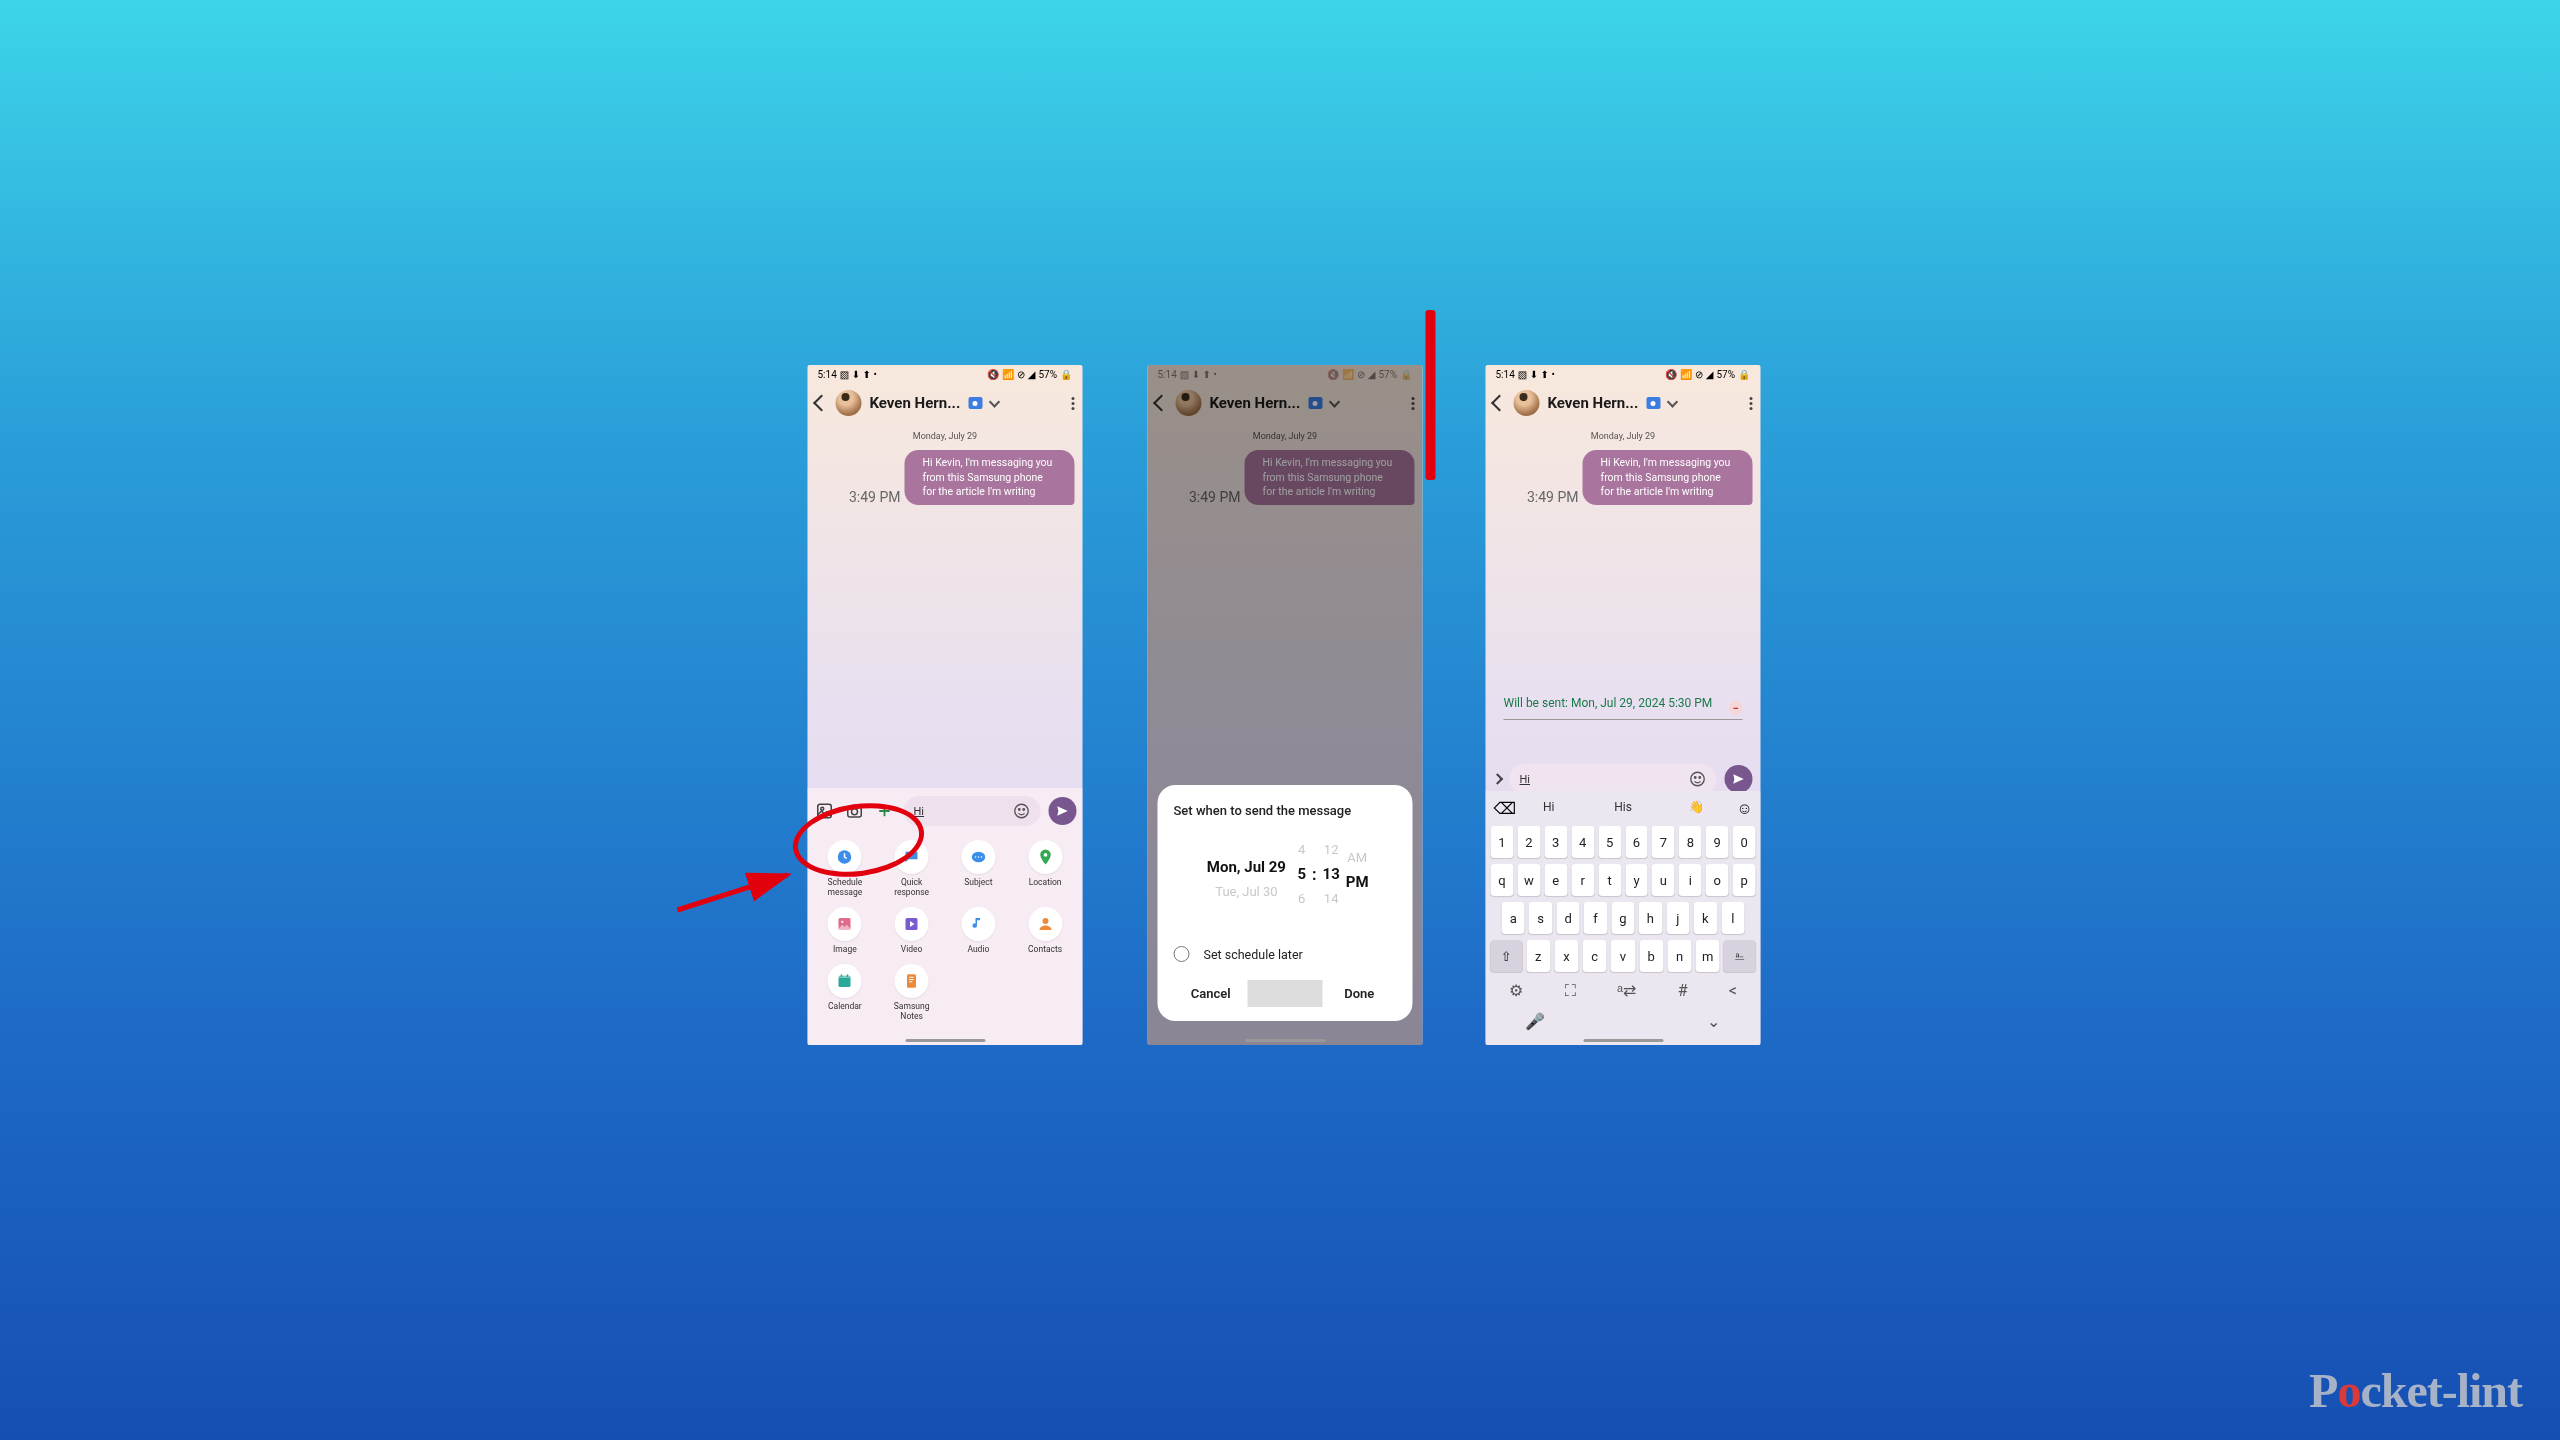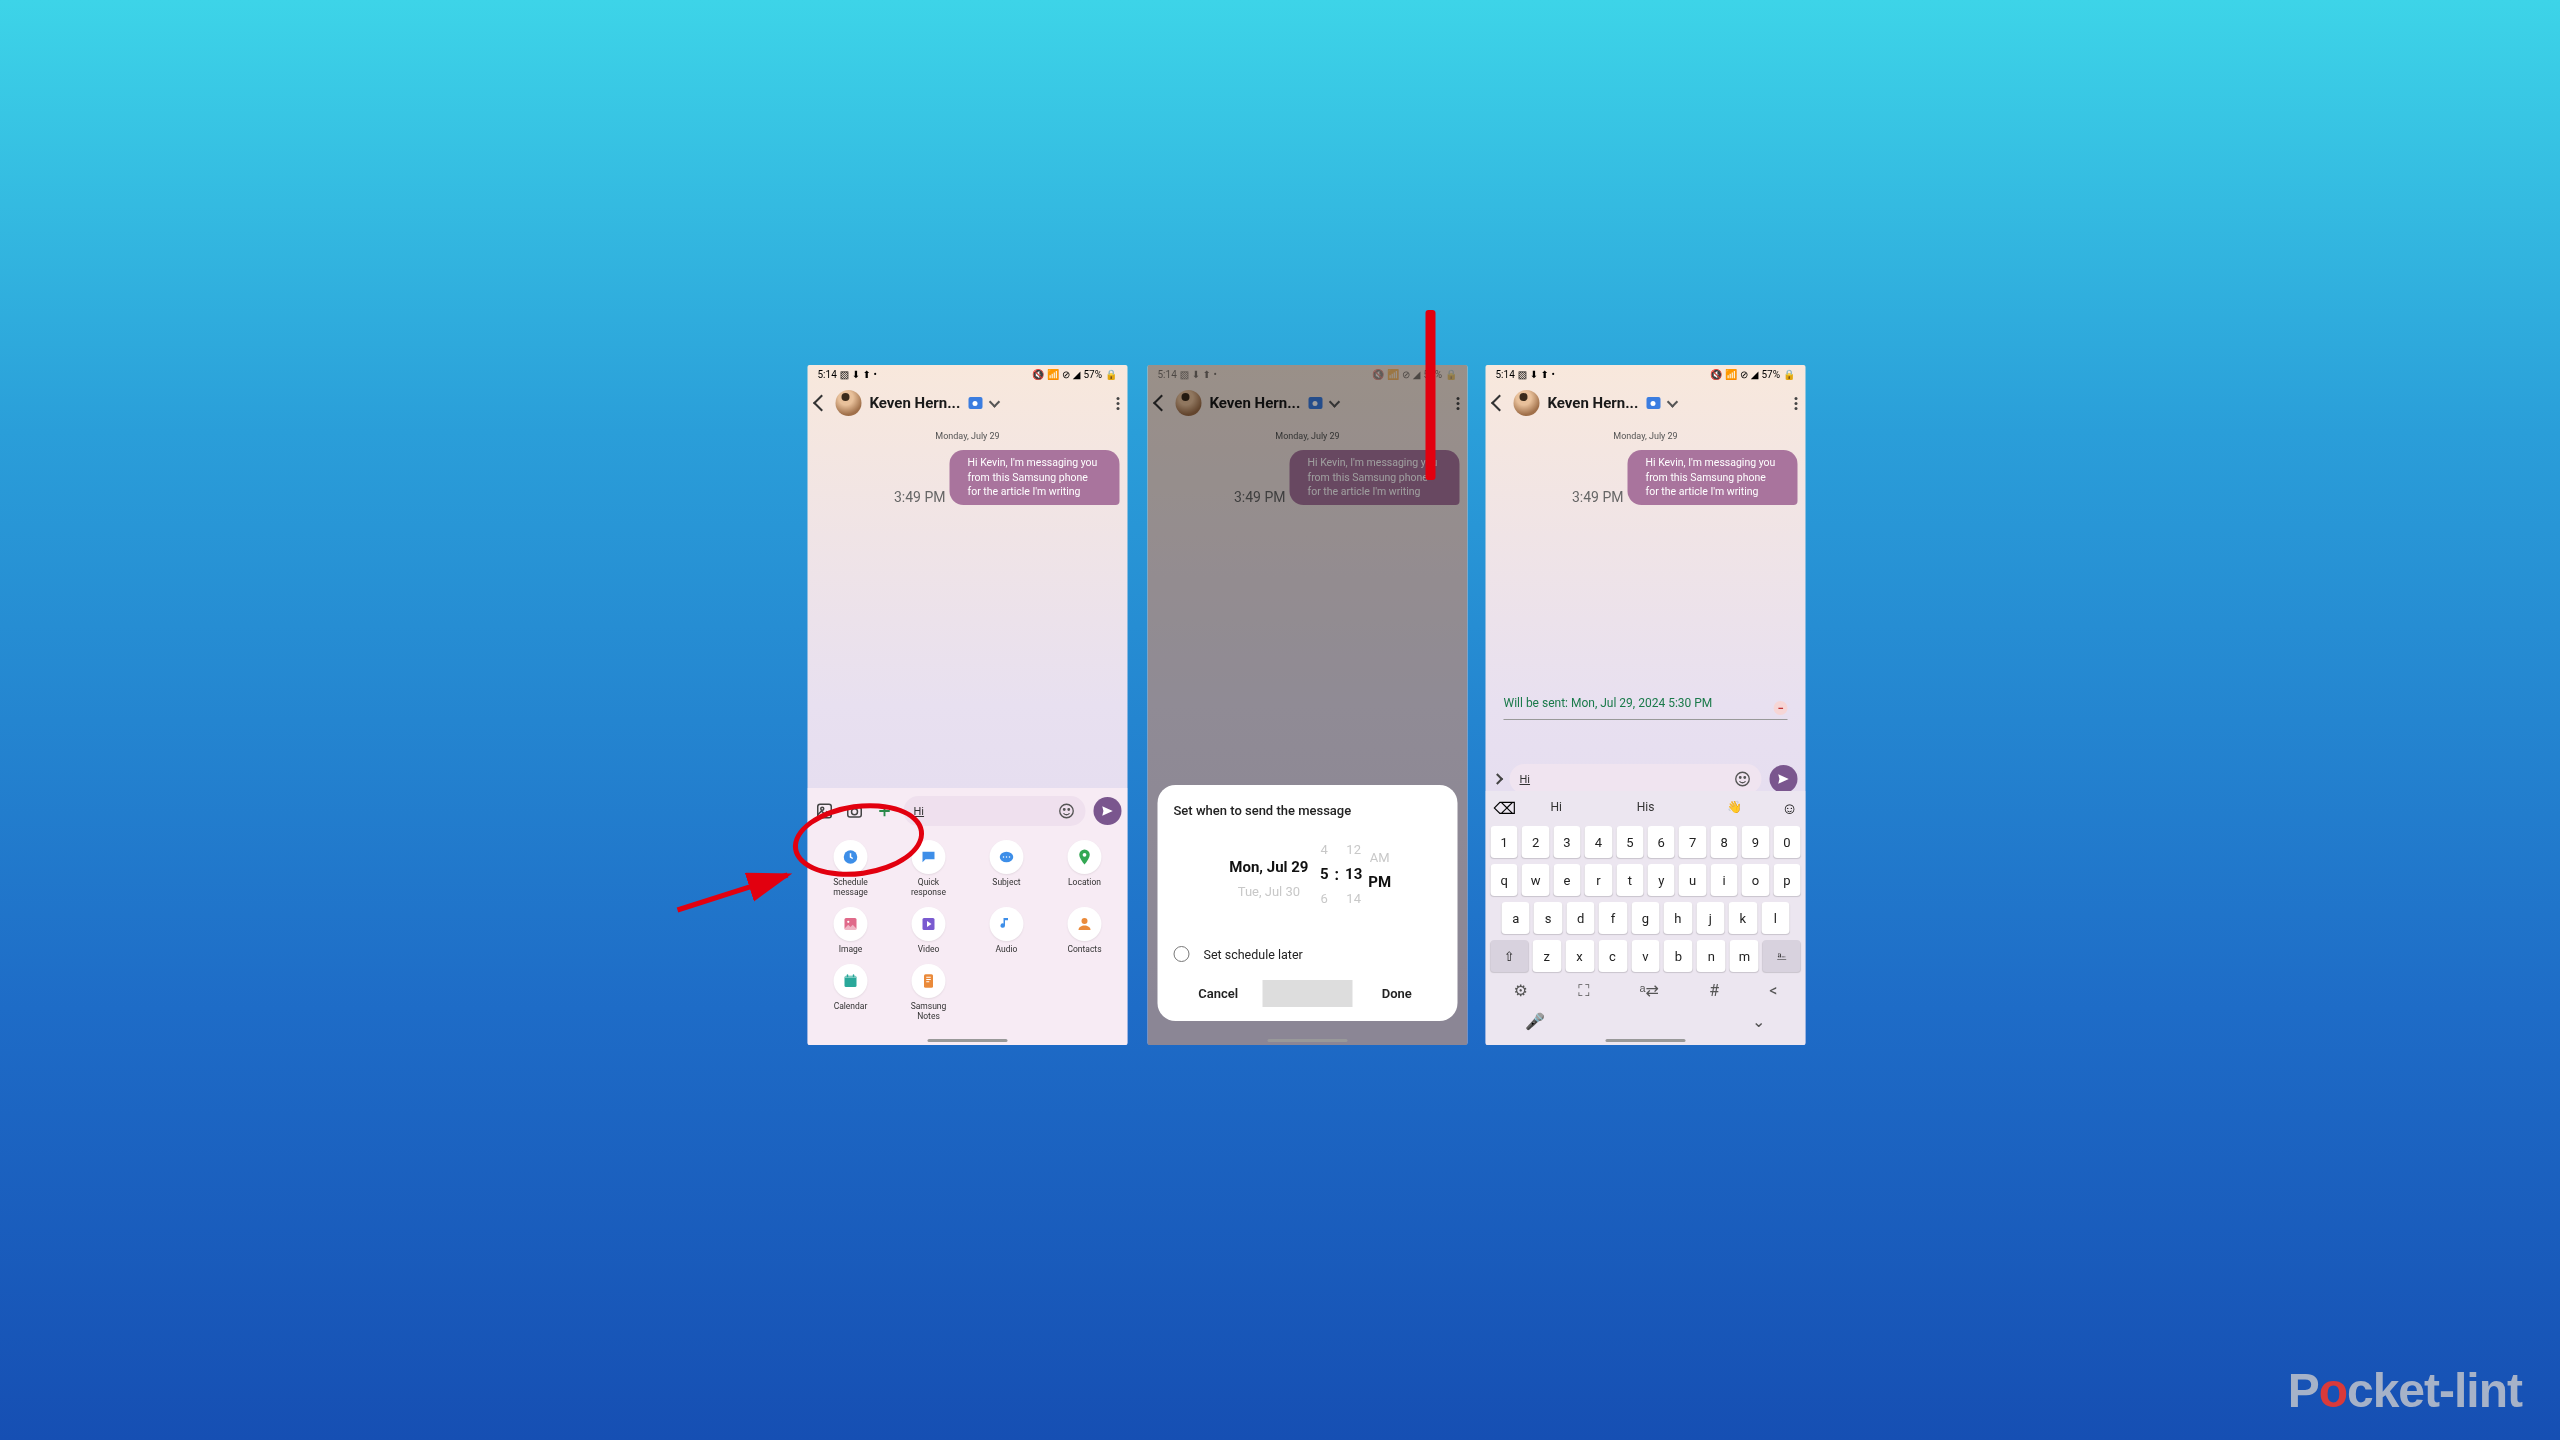--- a/index.html
+++ b/index.html
@@ -13,21 +13,21 @@
   }
   .stage {
     position: absolute;
     left: 50%; top: 50%;
     transform: translate(-50%, -50%);
     width: 1465px;
     height: 820px;
   }
   .phone {
     position: absolute;
-    width: 320px;
+    width: 275px;
     height: 680px;
     background: linear-gradient(180deg, #f8e8dc 0%, #e8e0f0 50%, #e0d8f0 100%);
     border-radius: 2px;
     overflow: hidden;
     top: 55px;
   }
   .phone1 { left: 260px; }
   .phone2 { left: 600px; }
   .phone3 { left: 938px; }
 
@@ -354,21 +354,21 @@
   }
 
   
   .watermark {
     position: absolute;
     right: 38px; bottom: 22px;
     font-size: 48px;
     font-weight: 700;
     color: #a6b2c8;
     letter-spacing: -1px;
-    font-family: Liberation Sans, sans-serif;
+    font-family: Liberation Serif, serif;
     text-align: right;
   }
   .watermark .pw { color: #d93a3a; }
 
   svg.ico { width: 18px; height: 18px; display: block; }
 </style>
 </head>
 <body>
 
 <div class="stage">

